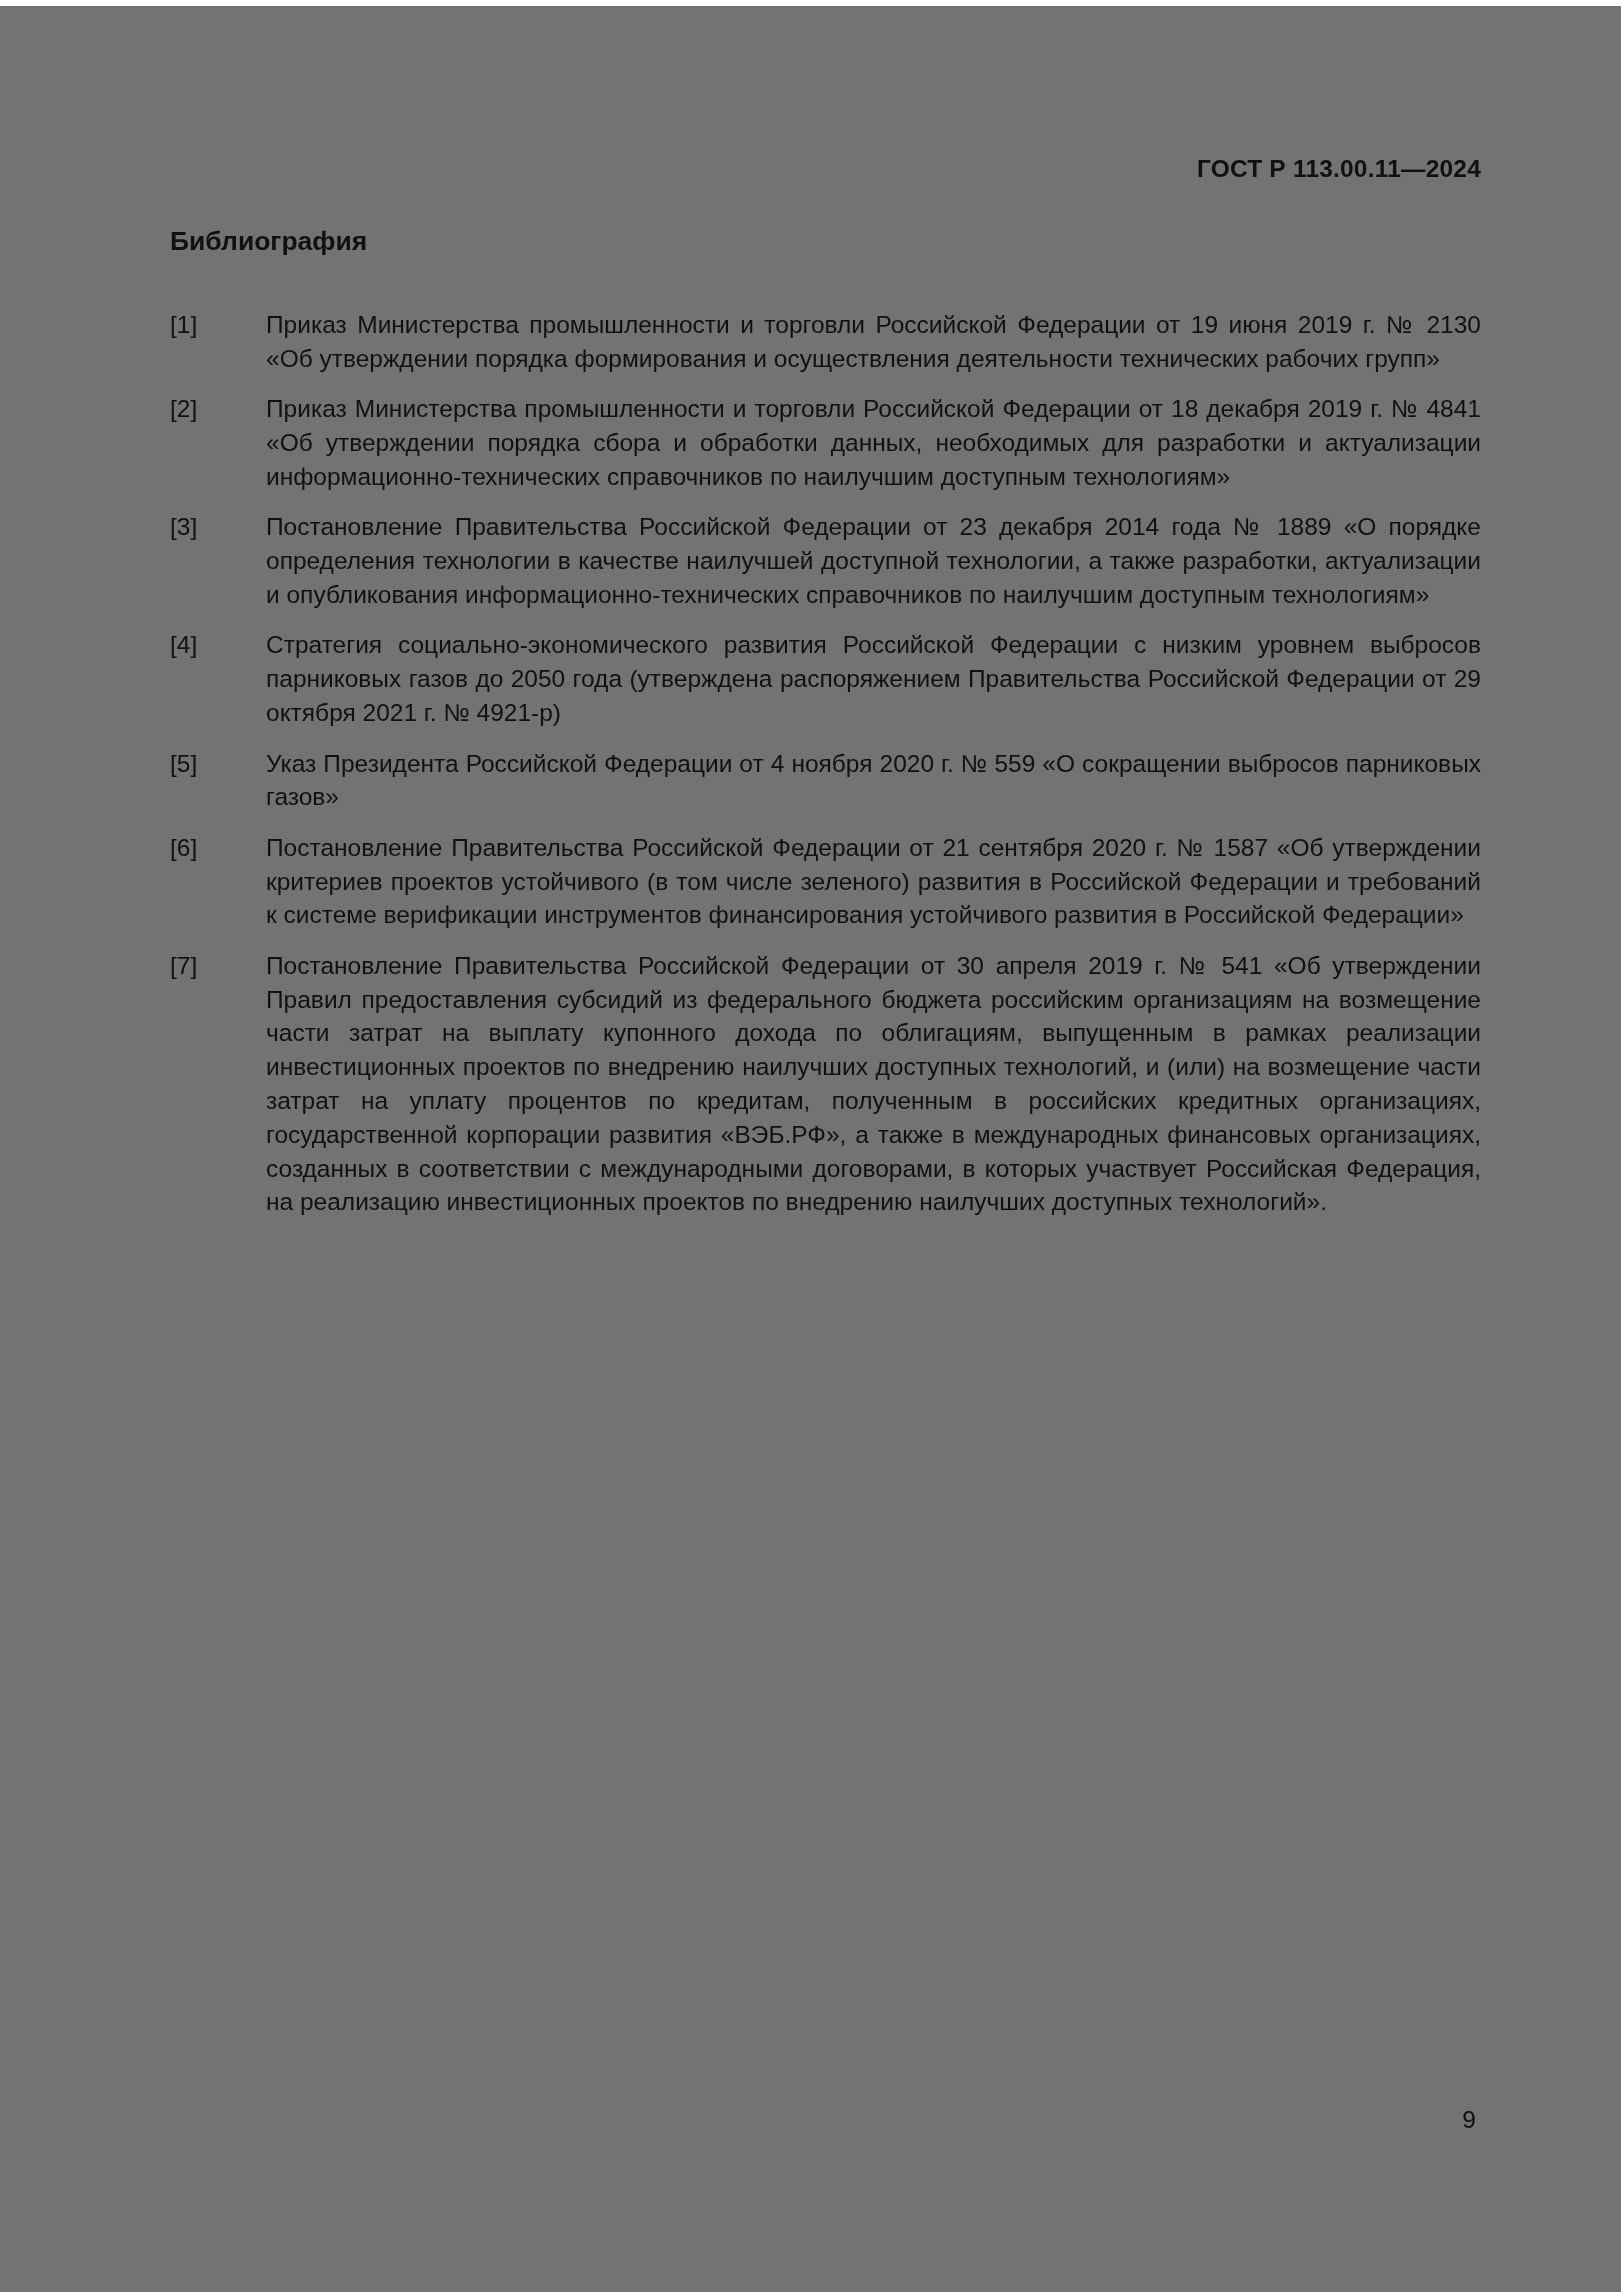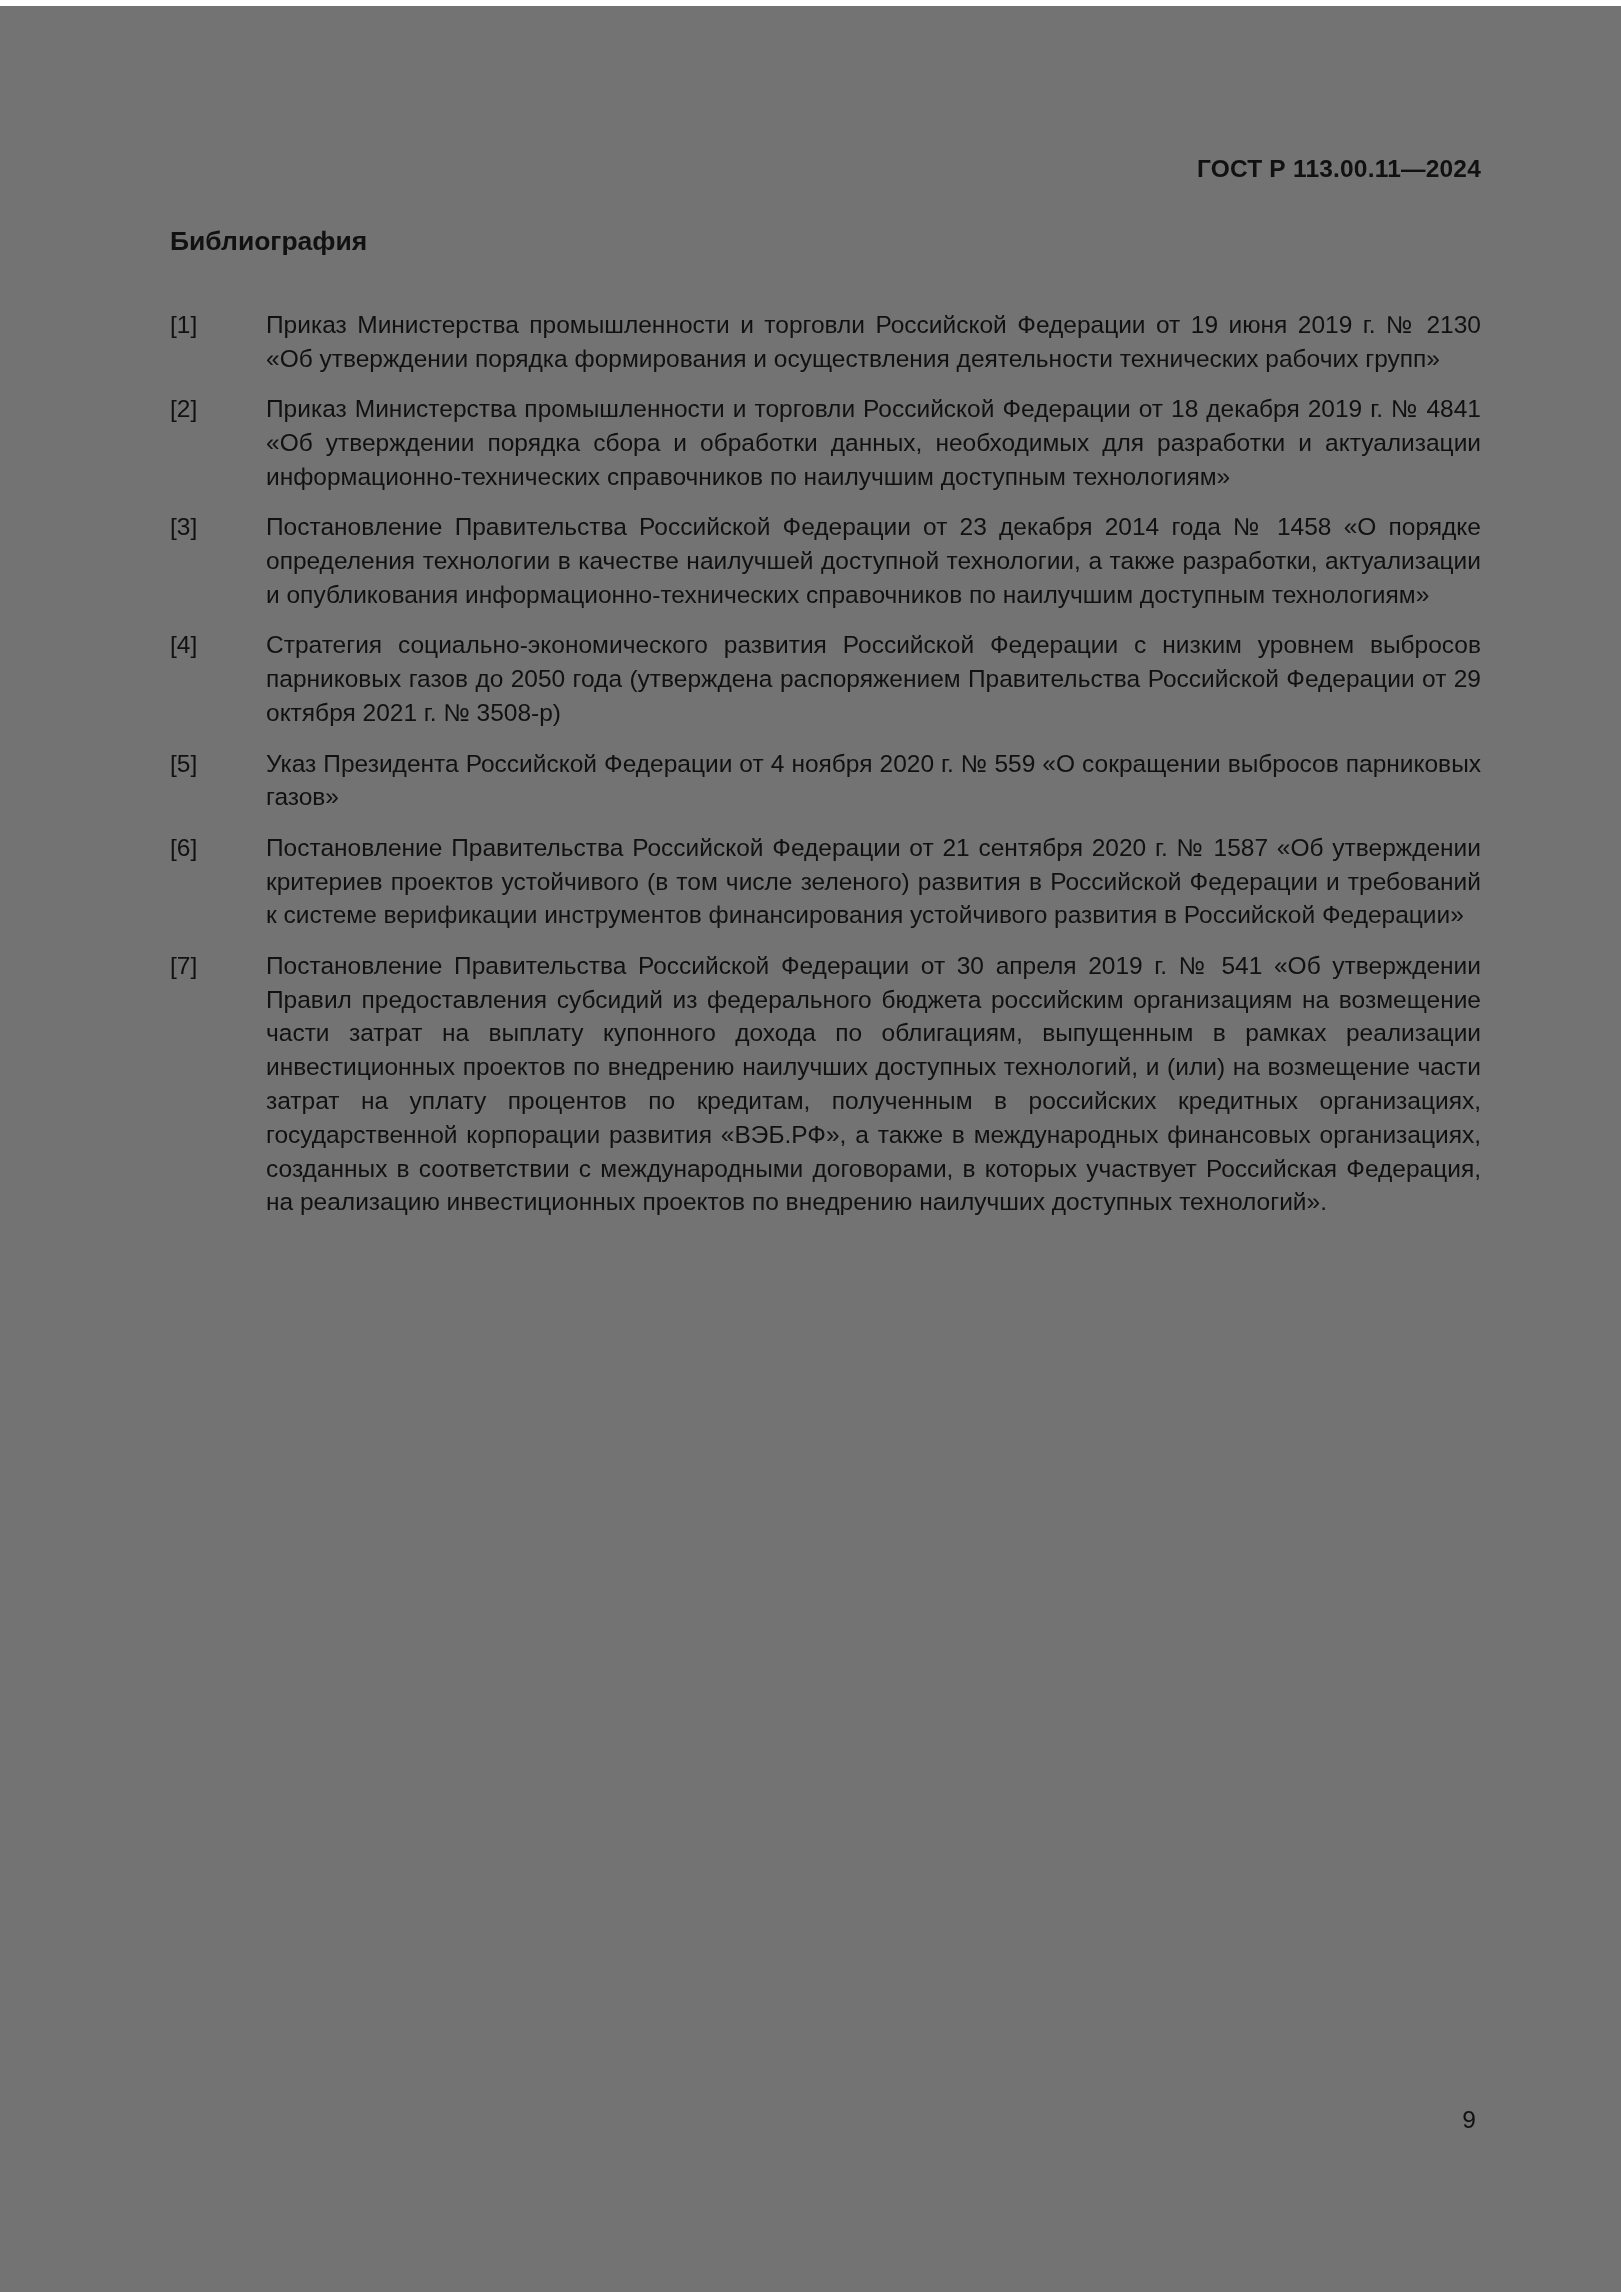--- a/index.html
+++ b/index.html
@@ -79,26 +79,26 @@
       <div class="ref-text">Приказ Министерства промышленности и торговли Российской Федерации от 19 июня 2019 г. № 2130 «Об утверждении порядка формирования и осуществления деятельности технических рабочих групп»</div>
     </div>
 
     <div class="ref">
       <div class="ref-num">[2]</div>
       <div class="ref-text">Приказ Министерства промышленности и торговли Российской Федерации от 18 декабря 2019 г. № 4841 «Об утверждении порядка сбора и обработки данных, необходимых для разработки и актуализации информационно-технических справочников по наилучшим доступным технологиям»</div>
     </div>
 
     <div class="ref">
       <div class="ref-num">[3]</div>
-      <div class="ref-text">Постановление Правительства Российской Федерации от 23 декабря 2014 года № 1458 «О порядке определения технологии в качестве наилучшей доступной технологии, а также разработки, актуализации и опубликования информационно-технических справочников по наилучшим доступным технологиям»</div>
+      <div class="ref-text">Постановление Правительства Российской Федерации от 23 декабря 2014 года № 1889 «О порядке определения технологии в качестве наилучшей доступной технологии, а также разработки, актуализации и опубликования информационно-технических справочников по наилучшим доступным технологиям»</div>
     </div>
 
     <div class="ref">
       <div class="ref-num">[4]</div>
-      <div class="ref-text">Стратегия социально-экономического развития Российской Федерации с низким уровнем выбросов парниковых газов до 2050 года (утверждена распоряжением Правительства Российской Федерации от 29 октября 2021 г. № 3508-р)</div>
+      <div class="ref-text">Стратегия социально-экономического развития Российской Федерации с низким уровнем выбросов парниковых газов до 2050 года (утверждена распоряжением Правительства Российской Федерации от 29 октября 2021 г. № 4921-р)</div>
     </div>
 
     <div class="ref">
       <div class="ref-num">[5]</div>
       <div class="ref-text">Указ Президента Российской Федерации от 4 ноября 2020 г. № 559 «О сокращении выбросов парниковых газов»</div>
     </div>
 
     <div class="ref">
       <div class="ref-num">[6]</div>
       <div class="ref-text">Постановление Правительства Российской Федерации от 21 сентября 2020 г. № 1587 «Об утверждении критериев проектов устойчивого (в том числе зеленого) развития в Российской Федерации и требований к системе верификации инструментов финансирования устойчивого развития в Российской Федерации»</div>

